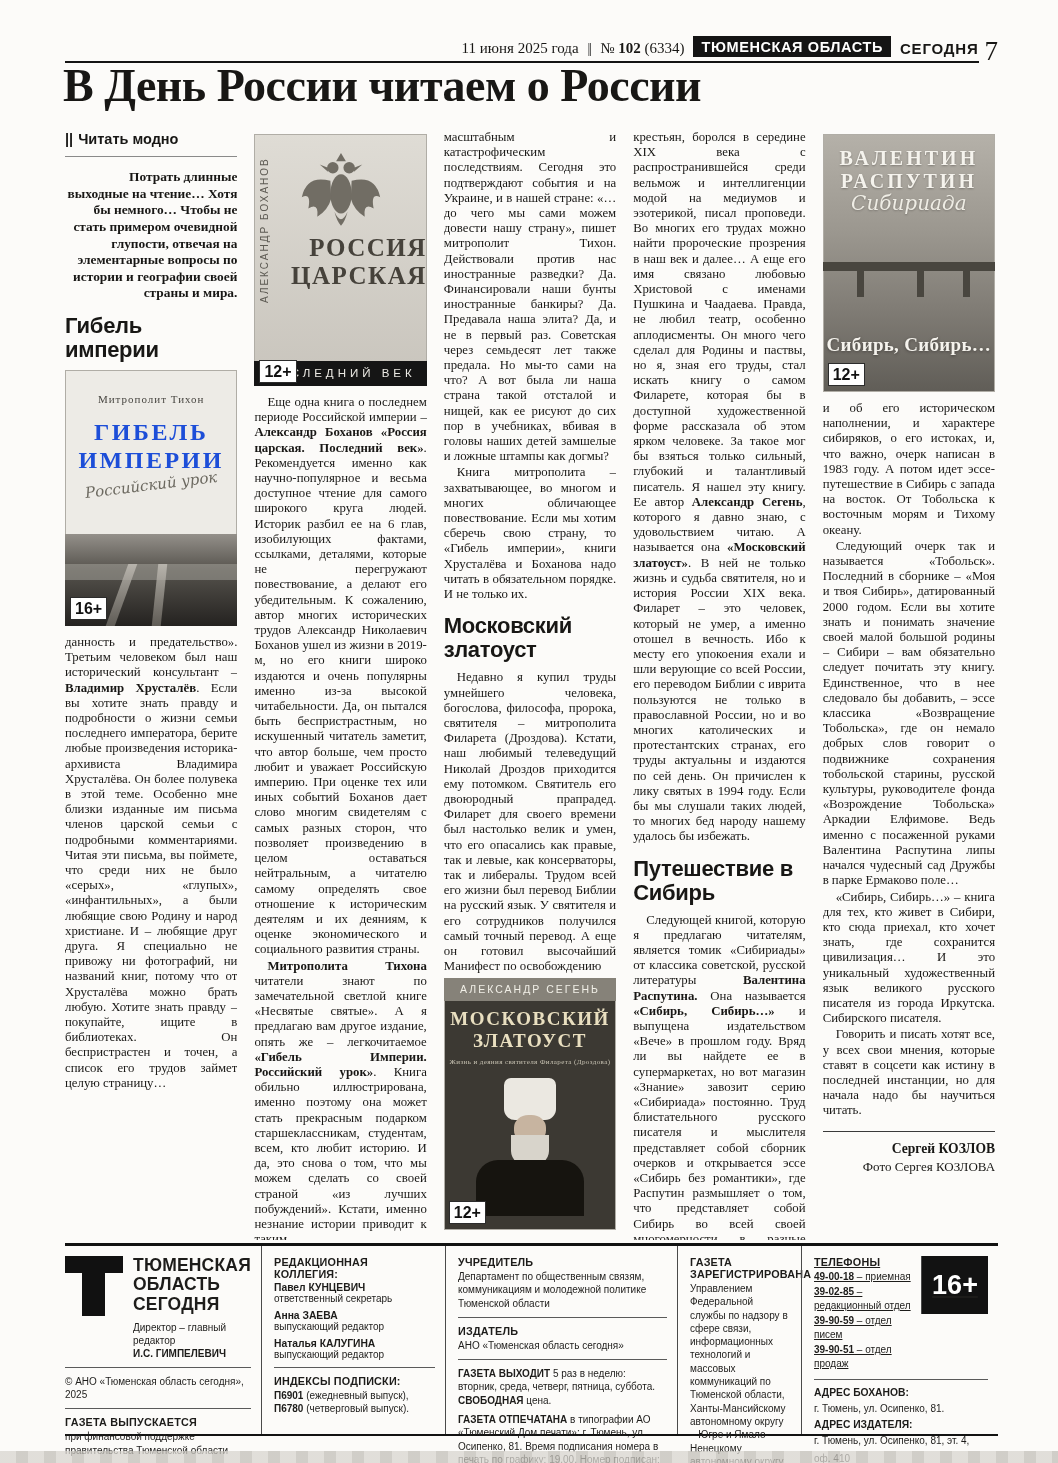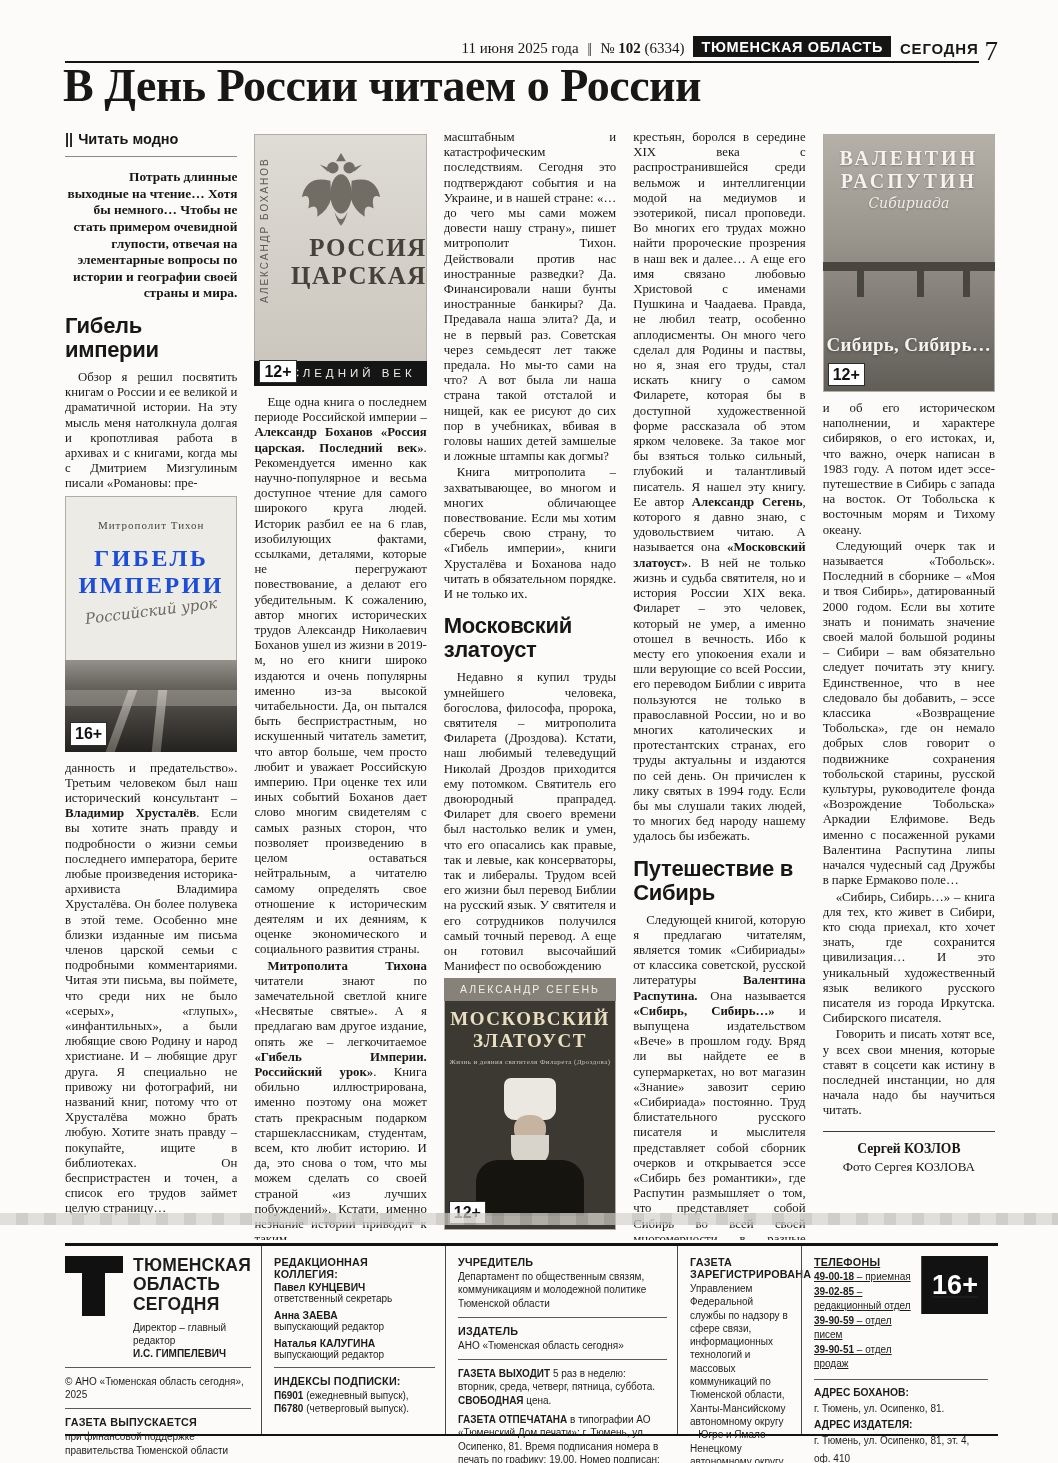--- a/index.html
+++ b/index.html
@@ -1,17 +1,17 @@
 <!DOCTYPE html>
 <html lang="ru"><head>
 <meta charset="utf-8">
 <style>
   html,body{margin:0;padding:0;width:1058px;height:1463px;background:#fcfbf9;color:#181715;
     font-family:"Liberation Serif",serif;overflow:hidden;}
-  .page{position:relative;width:1058px;height:1225px;}
+  .page{position:relative;width:1058px;height:1463px;}
 
   
   .header{position:absolute;left:65px;right:60px;top:36px;display:flex;align-items:flex-end;}
   .header-rule-group{flex:1;display:flex;justify-content:flex-end;align-items:flex-end;gap:9px;
     border-bottom:2.5px solid #141414;padding-bottom:4px;}
   .header-date,.header-issue{font-size:15px;white-space:nowrap;}
   .header-sep{font-size:14px;letter-spacing:-1px;color:#222;}
   .brand-box{background:#141414;color:#fff;font-family:"Liberation Sans",sans-serif;font-weight:bold;
     font-size:14.5px;letter-spacing:.6px;padding:3px 8px 2px;white-space:nowrap;}
   .brand-today{font-family:"Liberation Sans",sans-serif;font-weight:bold;font-size:15px;
@@ -70,30 +70,30 @@
   .cz-portrait{position:relative;width:120px;margin:8px auto 0;height:150px;}
   .cz-hat{width:52px;height:42px;background:#ebe8e1;border-radius:7px 7px 11px 11px;margin:0 auto;}
   .cz-face{width:32px;height:28px;background:#c7b4a0;border-radius:45%;margin:-5px auto 0;}
   .cz-beard{width:38px;height:32px;background:#d8d4cb;border-radius:0 0 50% 50%;margin:-8px auto 0;}
   .cz-body{width:108px;height:56px;background:#16140f;border-radius:22px 22px 0 0;margin:-7px auto 0;}
 
   .cover-sibir{height:258px;
     background:linear-gradient(180deg,#b5b1a9 0%,#9b978f 38%,#807c75 68%,#605d57 100%);}
   .cs-author{padding-top:13px;text-align:center;color:#f5f3ed;font-weight:bold;font-size:20px;
     letter-spacing:3px;line-height:1.15;text-shadow:0 1px 2px rgba(40,38,34,.35);}
-  .cs-series{text-align:center;font-family:"DejaVu Serif",serif;font-style:italic;font-size:14px;
+  .cs-series{text-align:center;font-family:"DejaVu Serif",serif;font-style:italic;font-size:20px;
     color:#efede5;margin-top:3px;text-shadow:0 1px 2px rgba(40,38,34,.3);}
   .cs-bridge{position:absolute;left:0;right:0;top:128px;height:9px;background:#49463f;}
   .cs-pier{position:absolute;top:137px;width:7px;height:26px;background:#49463f;}
   .cs-pier.p1{left:34px;} .cs-pier.p2{left:94px;} .cs-pier.p3{left:140px;}
   .cs-title{position:absolute;left:0;right:0;bottom:40px;text-align:center;color:#f5f3ed;font-weight:bold;
     font-size:19px;letter-spacing:.3px;text-shadow:0 1px 3px rgba(30,28,25,.5);}
 
   
-  #signature{margin-top:12px;border-top:1px solid #3a3a3a;padding-top:9px;text-align:center;}
+  #signature{margin-top:12px;border-top:1px solid #3a3a3a;padding-top:9px;text-align:right;}
   .sig-name{font-weight:bold;font-size:13.6px;}
   .sig-photo{font-size:13px;margin-top:3px;}
 
   
   .footer{position:absolute;left:65px;right:60px;top:1243px;height:188px;display:flex;
     border-top:3px solid #121212;border-bottom:2px solid #121212;
     font-family:"Liberation Sans",sans-serif;color:#1d1c1a;}
   .fcell{padding:10px 10px 6px 12px;box-sizing:border-box;}
   .fcell + .fcell{border-left:1px solid #4a4a4a;}
   .fc-a{width:196px;padding-left:0;}
@@ -143,21 +143,20 @@
     <span class="page-number">7</span>
   </div>
 
   <h1 class="headline">В День России читаем о России</h1>
 
   <div class="columns">
       <div class="col">
         <div class="rubric"><span class="bars">||</span><span>Читать модно</span></div>
         <p class="lead">Потрать длинные выходные на чтение… Хотя бы немного… Чтобы не стать примером очевидной глупости, отвечая на элементарные вопросы по истории и географии своей страны и мира.</p>
         <h2>Гибель империи</h2>
-        <p class="body indent">Обзор я решил посвятить книгам о России и ее великой и драматичной истории. На эту мысль меня натолкнула долгая и кропотливая работа в архивах и с книгами, когда мы с Дмитрием Мизгулиным писали «Романовы: пре-</p>
         <div id="cover-gibel" class="cover cover-gibel">
       <div class="cg-author">Митрополит Тихон</div>
       <div class="cg-title first">ГИБЕЛЬ</div>
       <div class="cg-title">ИМПЕРИИ</div>
       <div class="cg-script">Российский урок</div>
       <div class="cg-photo">
         <div class="cg-train"></div>
         <div class="cg-rail r1"></div>
         <div class="cg-rail r2"></div>
       </div>

